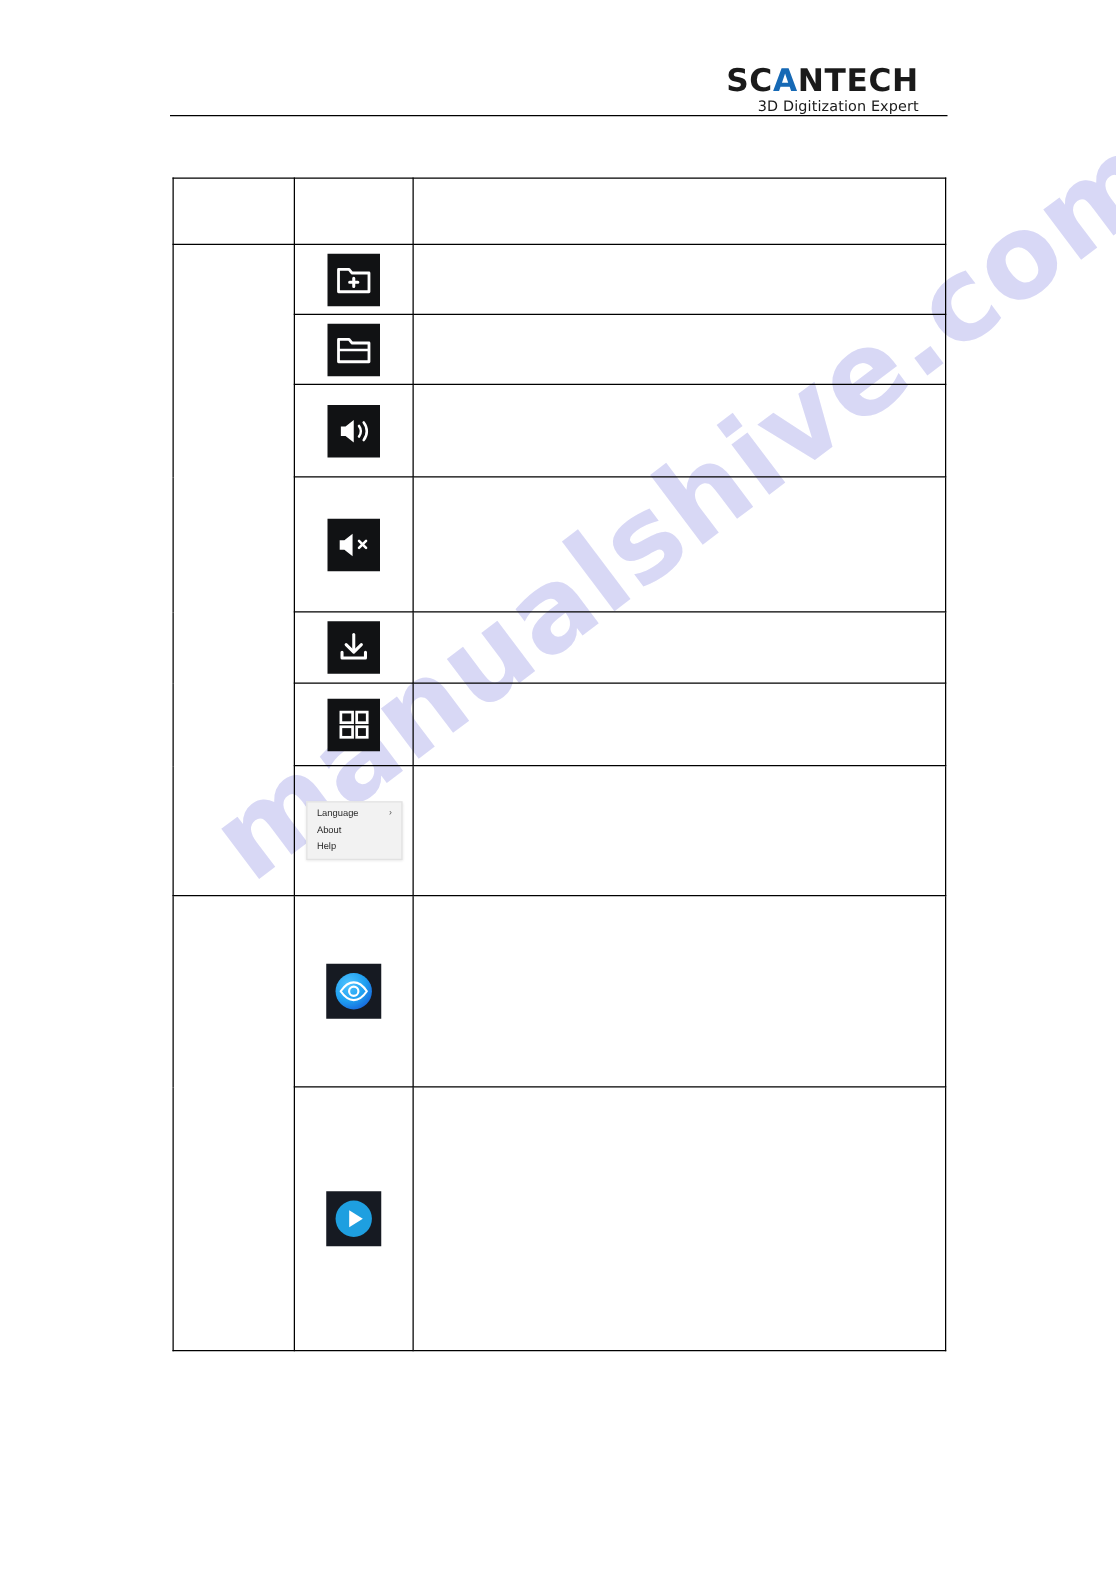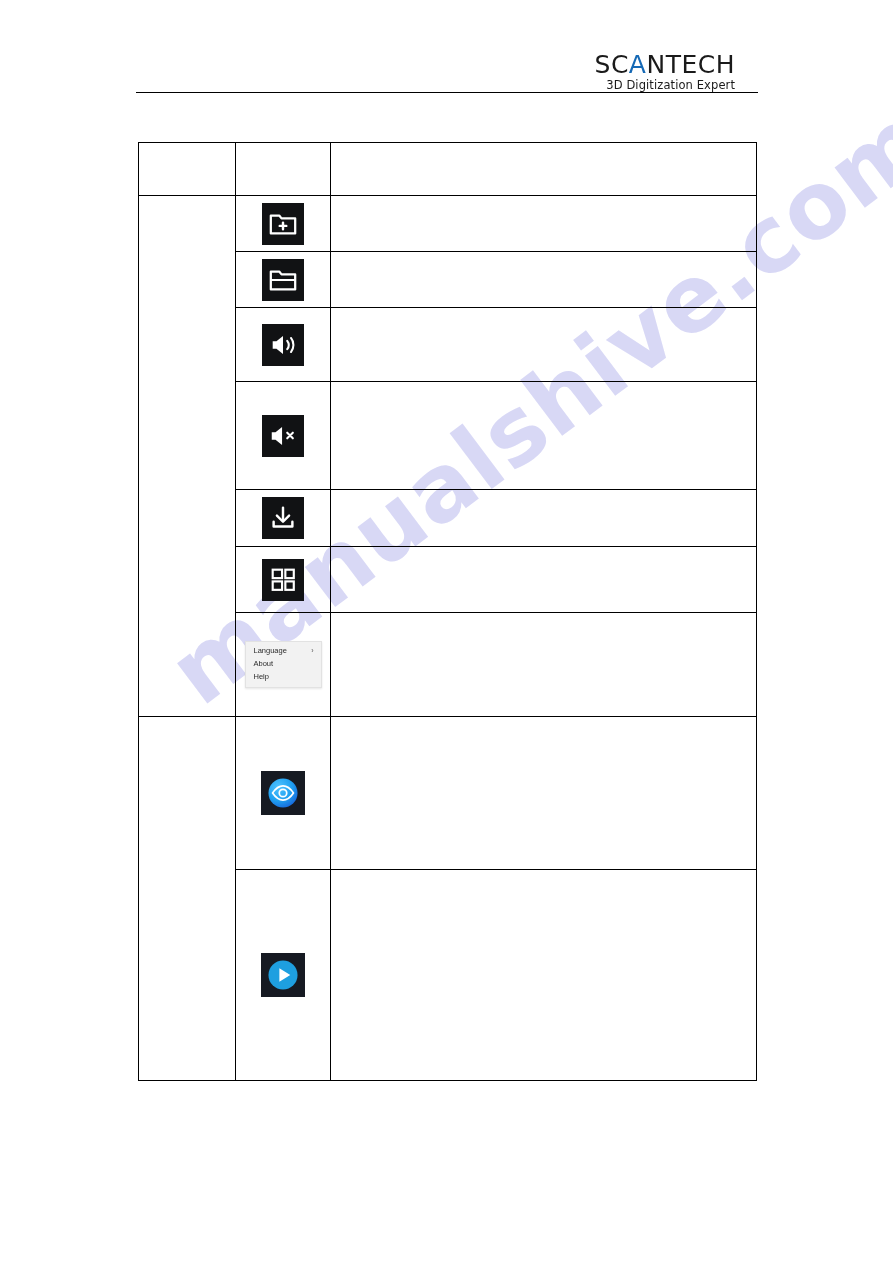--- a/index.html
+++ b/index.html
@@ -56,21 +56,21 @@
   }
   #logo-block {
     position: absolute;
     right: 158px;
     top: 52px;
     text-align: right;
     line-height: 1;
   }
   #logo-wordmark {
     font-family: "DejaVu Sans", sans-serif;
-    font-weight: 400;
+    font-weight: 700;
     font-size: 25px;
     letter-spacing: 0.5px;
     color: #1a1a1a;
     display: inline-block;
     position: relative;
   }
   #logo-wordmark .logo-a {
     color: #1669b5;
     position: relative;
     display: inline-block;

